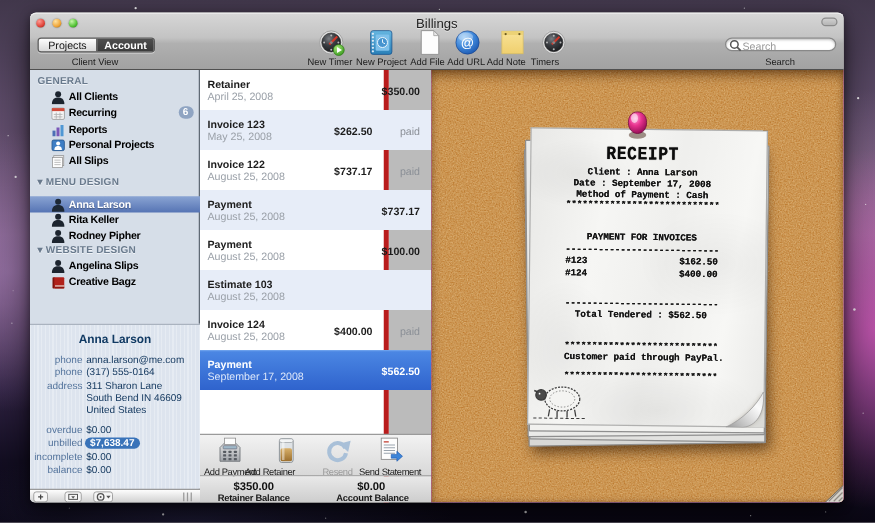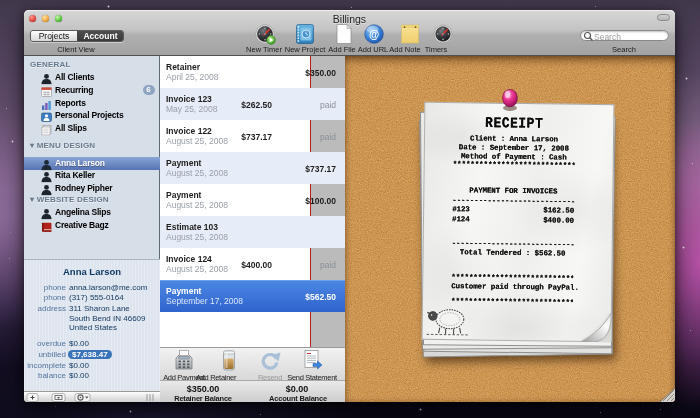--- a/index.html
+++ b/index.html
@@ -56,41 +56,41 @@
 #lozenge{position:absolute;right:5px;top:4px;width:13px;height:7px;border-radius:4px;border:1px solid #8a8a8a;background:linear-gradient(#cfcfcf,#b5b5b5)}
 #tabs{position:absolute;left:6px;top:20px;width:94px;height:11.5px;border-radius:3px;border:1px solid #5a5a5a;display:flex;overflow:hidden;box-shadow:0 1px 0 rgba(255,255,255,.4)}
 #tab-p{width:47px;background:linear-gradient(#fdfdfd,#d8d8d8);color:#111;font-size:8.5px;text-align:center;line-height:11px}
 #tab-a{width:47px;background:linear-gradient(#4e4e4e,#3a3a3a);color:#fff;font-size:8.5px;font-weight:bold;text-align:center;line-height:11px;border-left:1px solid #444}
 .tblabel{position:absolute;top:35px;height:10px;font-size:7.5px;color:#1c1c1c;text-align:center;white-space:nowrap;transform:translateX(-50%)}
 #search{position:absolute;left:556px;top:20px;width:89px;height:11px;border-radius:6px;background:#fff;border:1px solid #888;box-shadow:inset 0 1px 2px rgba(0,0,0,.25)}
 #search span{position:absolute;left:13px;top:0.5px;font-size:8.5px;color:#9a9a9a}
 
 #content{position:absolute;left:0;top:46px;width:651px;height:346px;border-radius:0 0 4px 4px;overflow:hidden;box-shadow:inset 0 -1.5px 0 rgba(15,10,5,.55)}
 #sidebar{position:absolute;left:0;top:0;width:136px;height:346px;background:#d6dee8;border-right:1px solid #606a75}
-#listpane{position:absolute;left:136px;top:0;width:151px;height:346px;background:#fff;border-right:1px solid #b91c1c}
+#listpane{position:absolute;left:136px;top:0;width:151px;height:346px;background:#fff;border-right:4px solid #b91c1c}
 #cork{position:absolute;left:321px;top:0;width:330px;height:346px;background:#d946ef;overflow:hidden}
 
 .shead{position:absolute;left:6px;font-size:8px;font-weight:bold;color:#68798c;text-shadow:0 1px 0 rgba(255,255,255,.6);letter-spacing:.2px}
 .srow{position:absolute;left:31px;font-size:8.5px;color:#000;white-space:nowrap;font-weight:bold;letter-spacing:-.2px}
 .sicon{position:absolute;left:17px;width:11px;height:11px;transform:translateY(-1.5px)}
 #selrow{position:absolute;left:0;top:100.5px;width:136px;height:13px;background:linear-gradient(#8aa4d3,#5674b4)}
 .selname{color:#fff !important;font-weight:bold;text-shadow:0 1px 1px rgba(0,0,0,.35)}
 #badge{position:absolute;left:118.5px;top:29px;width:12px;height:10px;border-radius:5px;background:#8fa4c2;color:#fff;font-size:8px;font-weight:bold;text-align:center;line-height:10px}
 
 #sinfo{position:absolute;left:0;top:203px;width:136px;height:132px;background:repeating-linear-gradient(90deg,rgba(255,255,255,.28) 0 1px,rgba(0,0,0,0) 1px 3px),#dde4ee;border-top:1px solid #aab3bf}
 .ilabel{position:absolute;right:94px;font-size:8px;color:#54749c;text-align:right;white-space:nowrap}
 .ival{position:absolute;left:45px;font-size:8px;color:#10355c;white-space:nowrap}
 #sfoot{position:absolute;left:0;top:335px;width:136px;height:11px;background:linear-gradient(#fdfdfd,#d0d0d0);border-top:1px solid #9a9a9a}
 
 .row{position:absolute;left:0;width:185px;height:32px}
 .alt{background:#e7edf8}
 .rt{position:absolute;left:6px;top:5.5px;font-size:8.5px;font-weight:bold;color:#1c1c1c}
 .rd{position:absolute;left:6px;top:16px;font-size:8.5px;color:#9aa0a8}
 .ra{position:absolute;top:11.5px;font-size:8.5px;font-weight:bold;color:#1c1c1c;right:9px;text-align:right}
-.ra2{right:73px}
+.ra2{right:47px}
 .paid{position:absolute;right:9px;top:12px;font-size:8.5px;color:#8a8f96}
 #selpay{background:linear-gradient(#4c88e4 0%,#2f63cd 100%);box-shadow:inset 0 1px 0 #6ba0ec}
 #selpay .rt,#selpay .rd,#selpay .ra{color:#fff}
 #selpay .rd{color:#dce7fa}
 
 #lfoot{position:absolute;left:0;top:291px;width:185px;height:33px;background:linear-gradient(#f2f2f2,#d8d8d8);border-top:1px solid #9a9a9a}
 .flabel{position:absolute;top:24.5px;transform:translateX(-50%);font-size:7.5px;color:#1a1a1a;white-space:nowrap;letter-spacing:-.3px}
 #lbal{position:absolute;left:0;top:324px;width:185px;height:22px;background:linear-gradient(#e9e9e9,#cdcdcd);border-top:1px solid #aaa}
 .bval{position:absolute;top:2.5px;transform:translateX(-50%);font-size:9px;font-weight:bold;color:#111;white-space:nowrap}
 .blab{position:absolute;top:13px;transform:translateX(-50%);font-size:7.5px;font-weight:bold;color:#1a1a1a;white-space:nowrap;letter-spacing:-.2px}

